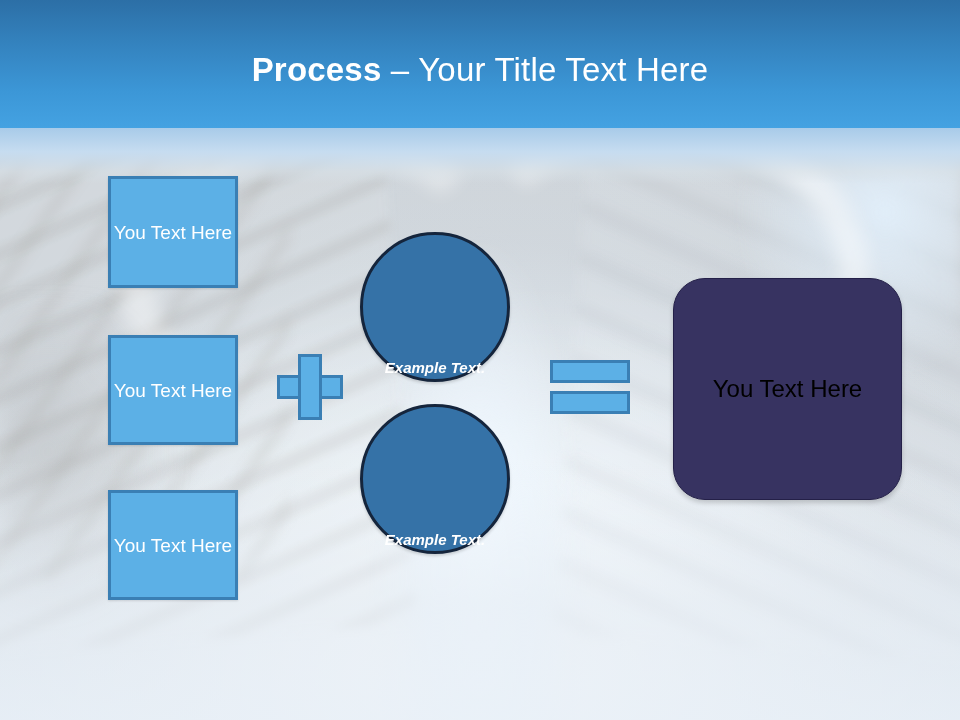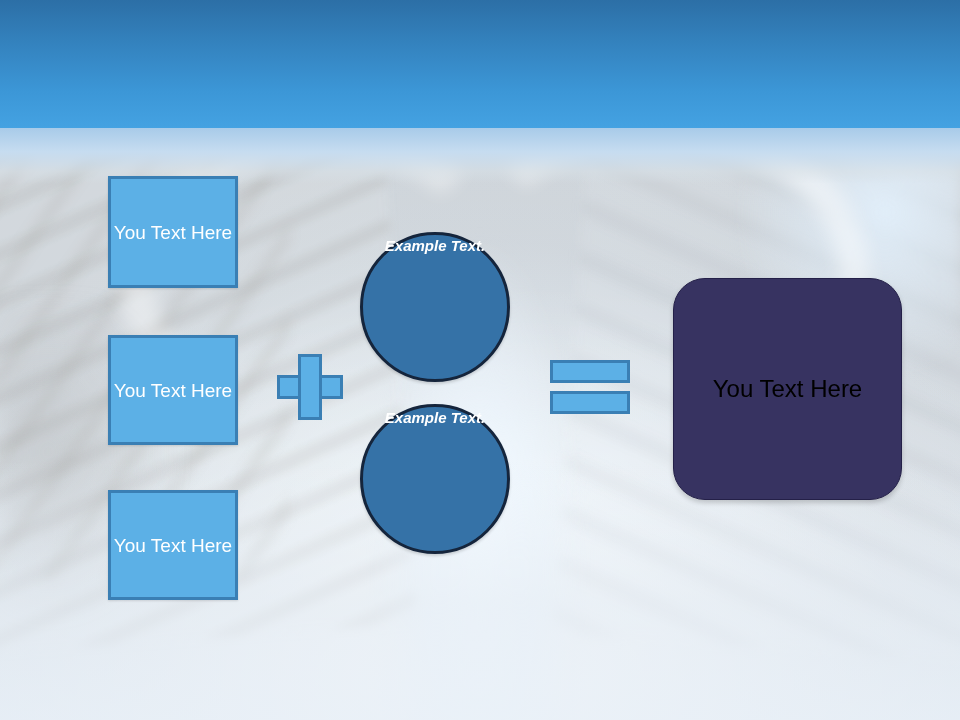--- a/index.html
+++ b/index.html
@@ -196,21 +196,21 @@
     border-radius: 50%;
     background: #3572a7;
     border: 3px solid #15253c;
     color: #ffffff;
     font-size: 15px;
     font-weight: bold;
     font-style: italic;
     line-height: 22px;
     text-align: center;
     display: flex;
-    align-items: flex-start;
+    align-items: flex-end;
     justify-content: center;
     box-shadow: 0 2px 3px rgba(0,0,0,0.16);
   }
   #circle-1 { left: 360px; top: 232px; }
   #circle-2 { left: 360px; top: 404px; }
 
   
   .equals { position: absolute; left: 550px; top: 360px; width: 80px; height: 54px; }
   .equals .ebar {
     position: absolute;
@@ -251,20 +251,23 @@
   <div class="bg-dark-left"></div>
   <div class="bg-soft-right"></div>
   <div class="bg-arc-a"></div>
   <div class="bg-arc-b"></div>
   <div class="bg-spine"></div>
   <div class="bg-bottom-wash"></div>
 
   <div class="header"></div>
   <div class="header-fade"></div>
 
+  <div class="title">
+    <span class="t-bold">Process</span><span class="t-rest"> – Your Title Text Here</span>
+  </div>
 
   <div class="lbox" id="lbox-1">
     <span>You Text Here</span>
   </div>
   <div class="lbox" id="lbox-2">
     <span>You Text Here</span>
   </div>
   <div class="lbox" id="lbox-3">
     <span>You Text Here</span>
   </div>

